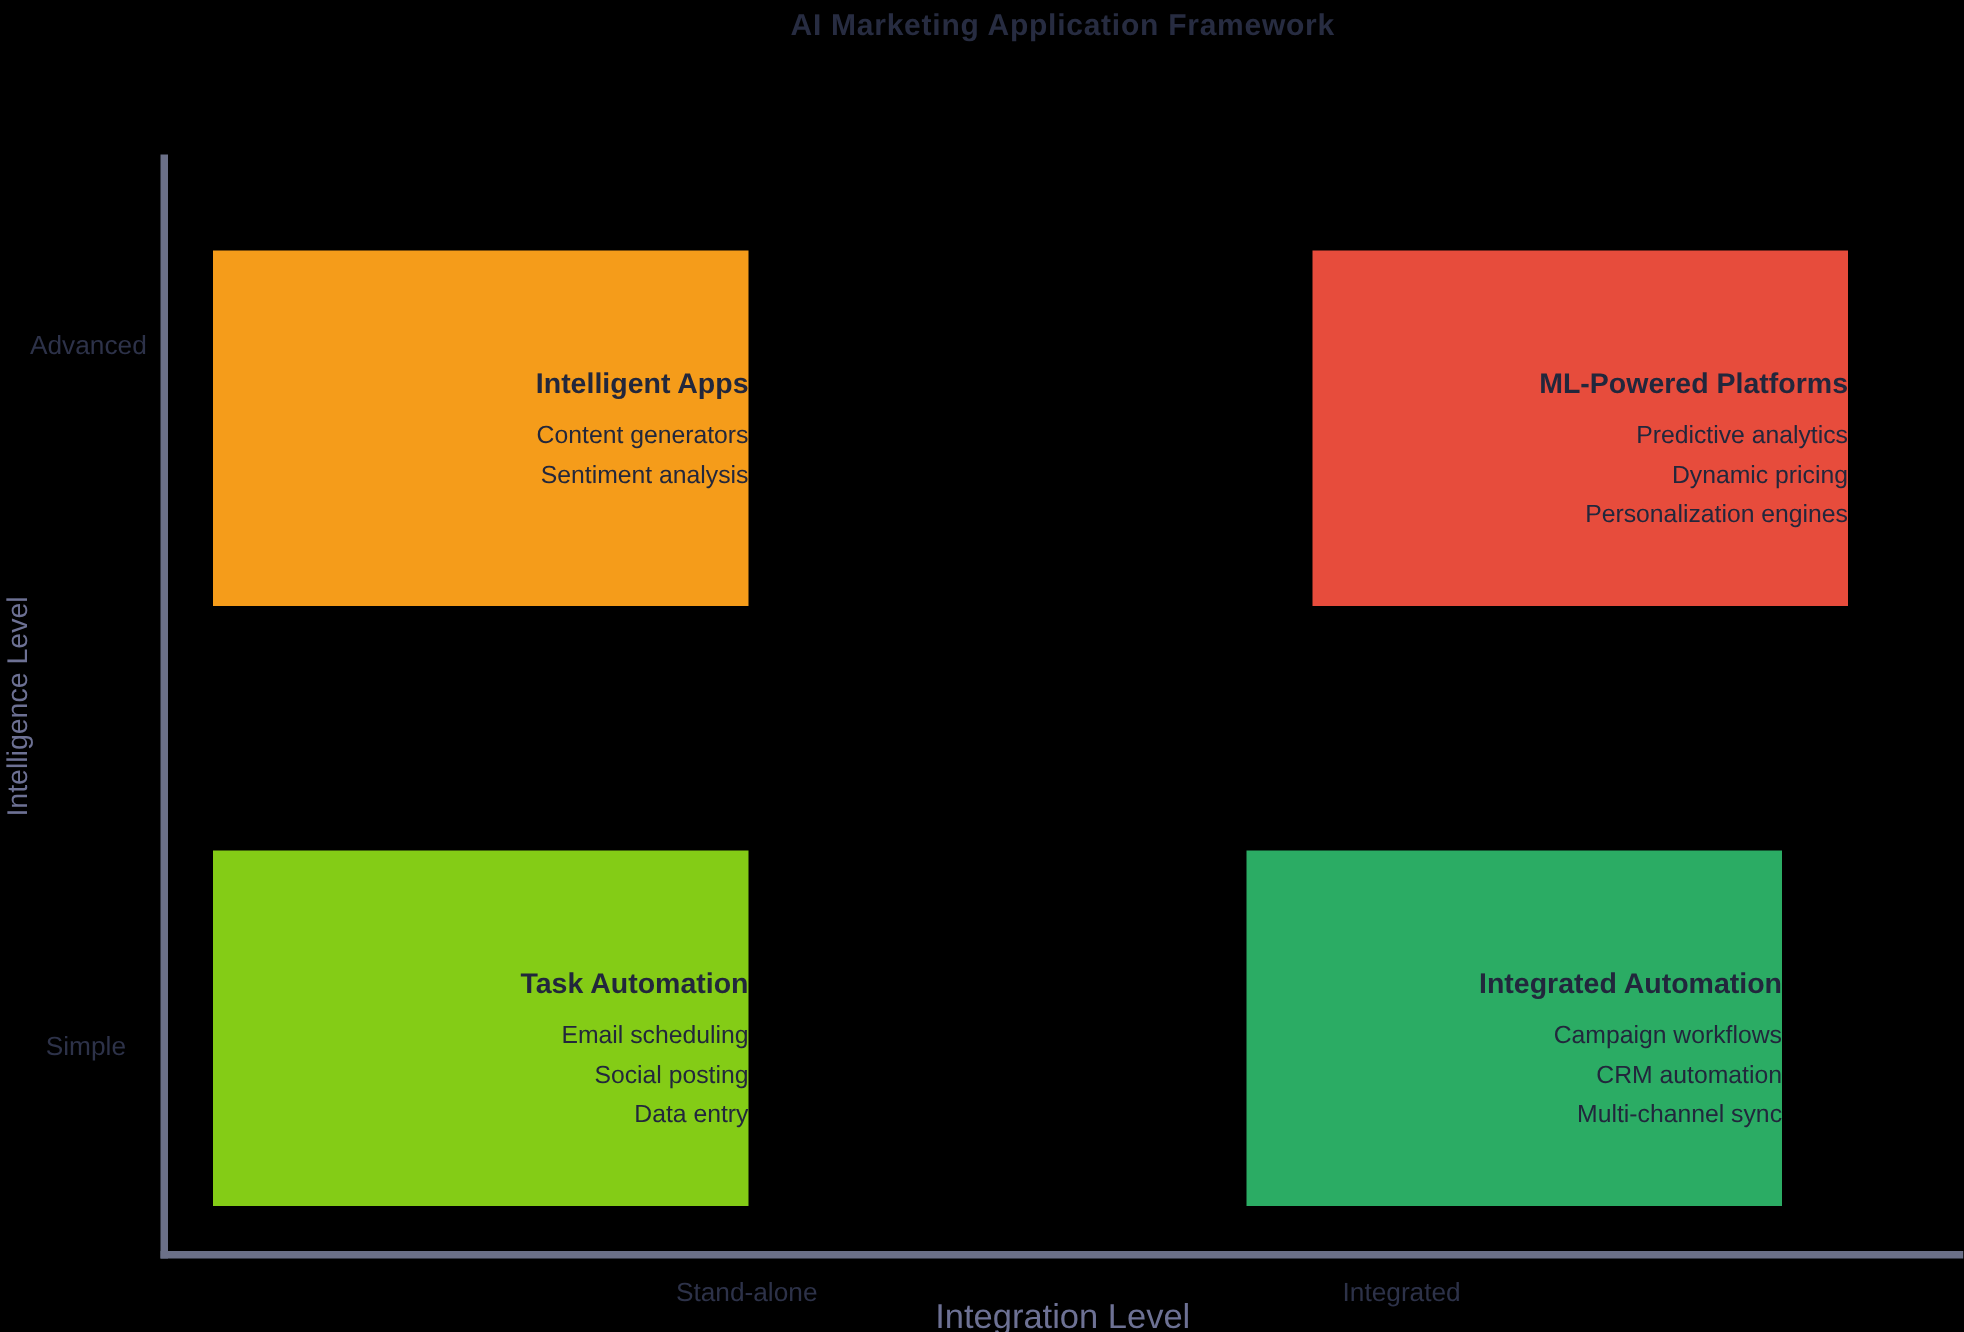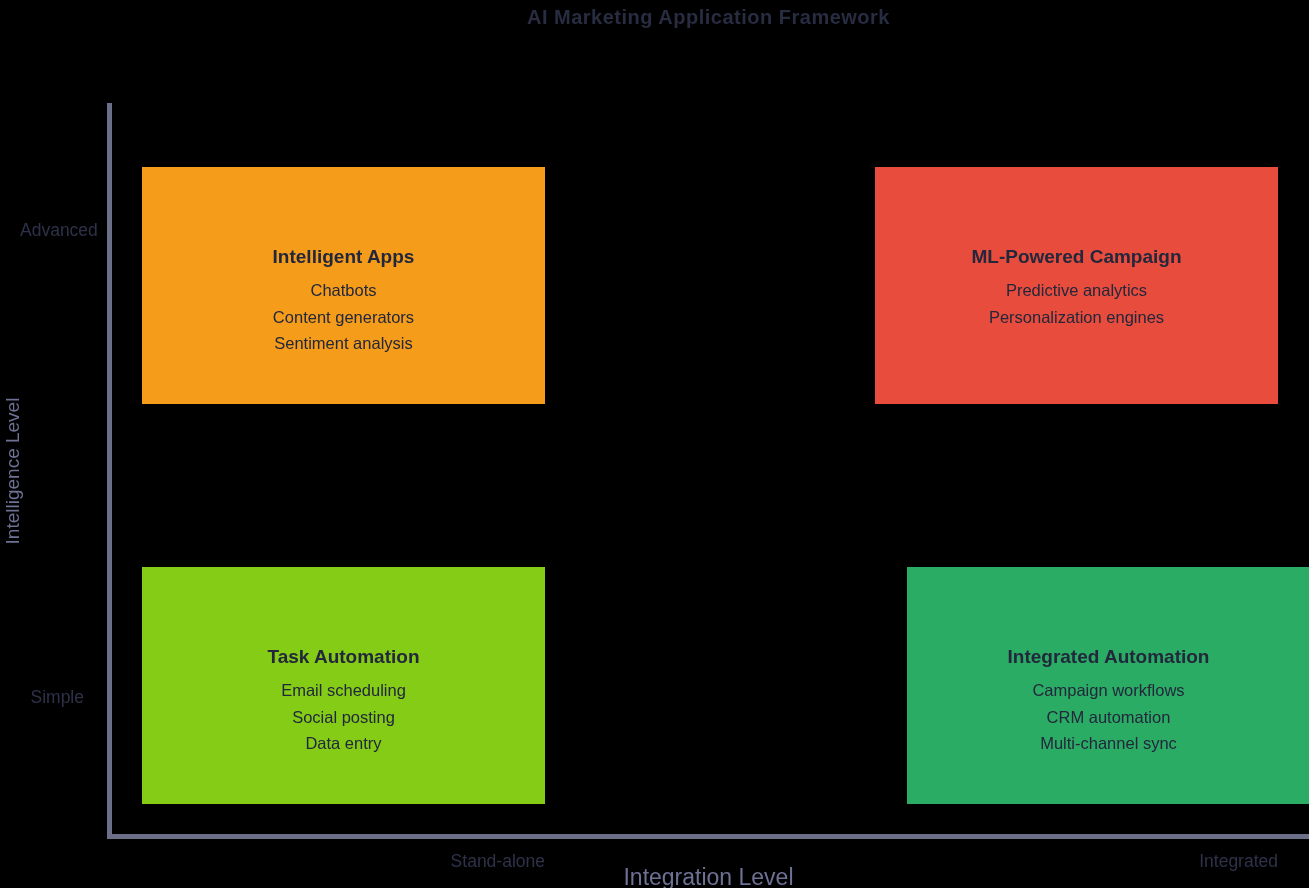--- a/index.html
+++ b/index.html
@@ -34,43 +34,43 @@
   .tick-label{
     position:absolute;
     font-size:17.5px;line-height:19px;
     color:var(--axis_tick_text);
     white-space:nowrap;
     padding-left:20px;
   }
   .tick-advanced{left:0;width:84px;text-align:right;top:221px;}
   .tick-simple{left:0;width:84px;text-align:right;top:688px;}
   .tick-standalone{left:142px;width:403px;text-align:right;top:852px;}
-  .tick-integrated{left:875px;width:403px;text-align:right;top:852px;}
+  .tick-integrated{left:875px;width:403px;text-align:left;top:852px;}
 
   .y-axis-title{
     position:absolute;left:13px;top:471px;
     transform:translate(-50%,-50%) rotate(-90deg);
     white-space:nowrap;
     font-size:19px;color:var(--axis_title_text);
   }
   .x-axis-title{
     position:absolute;left:108px;right:0;top:864px;
     text-align:center;
     font-size:23px;color:var(--axis_title_text);
   }
 
   .quadrant{
-    position:absolute;width:403px;height:237px;
+    position:absolute;width:357px;height:237px;
     color:var(--quadrant_text);
-    text-align:center;
+    text-align:right;
   }
   .q-tl{left:142px;top:167px;}
   .q-tr{left:875px;top:167px;}
   .q-bl{left:142px;top:567px;}
-  .q-br{left:907px;top:567px;}
+  .q-br{left:831px;top:567px;}
 
   .q-title{
     margin-top:78px;margin-bottom:8px;
     font-size:19px;font-weight:bold;line-height:24px;
   }
   .q-item{
     font-size:16.5px;line-height:26.5px;
   }
 </style>
 </head>
@@ -86,28 +86,28 @@
   <div class="tick-label tick-advanced">Advanced</div>
   <div class="tick-label tick-simple">Simple</div>
   <div class="y-axis-title">Intelligence Level</div>
 
   <div class="tick-label tick-standalone">Stand-alone</div>
   <div class="tick-label tick-integrated">Integrated</div>
   <div class="x-axis-title">Integration Level</div>
 
   <div class="quadrant q-tl" style="background: rgb(245, 156, 26);">
     <div class="q-title">Intelligent Apps</div>
-    <div class="q-item">Chatbots</div>
     <div class="q-item">Content generators</div>
     <div class="q-item">Sentiment analysis</div>
   </div>
 
   <div class="quadrant q-tr" style="background: rgb(231, 76, 60);">
-    <div class="q-title">ML-Powered Campaign</div>
+    <div class="q-title">ML-Powered Platforms</div>
     <div class="q-item">Predictive analytics</div>
+    <div class="q-item">Dynamic pricing</div>
     <div class="q-item">Personalization engines</div>
   </div>
 
   <div class="quadrant q-bl" style="background: #84cc16;">
     <div class="q-title">Task Automation</div>
     <div class="q-item">Email scheduling</div>
     <div class="q-item">Social posting</div>
     <div class="q-item">Data entry</div>
   </div>
 

